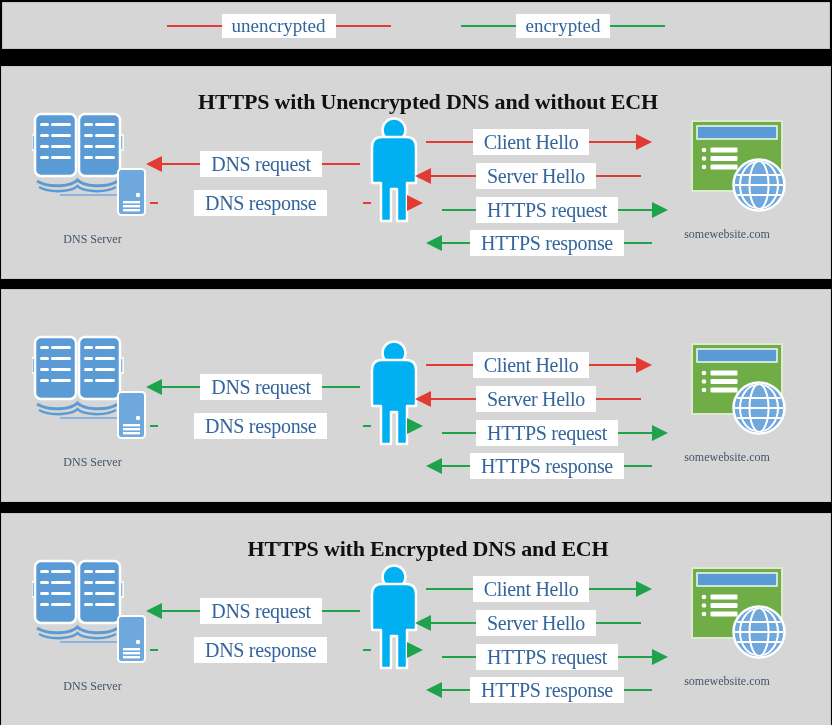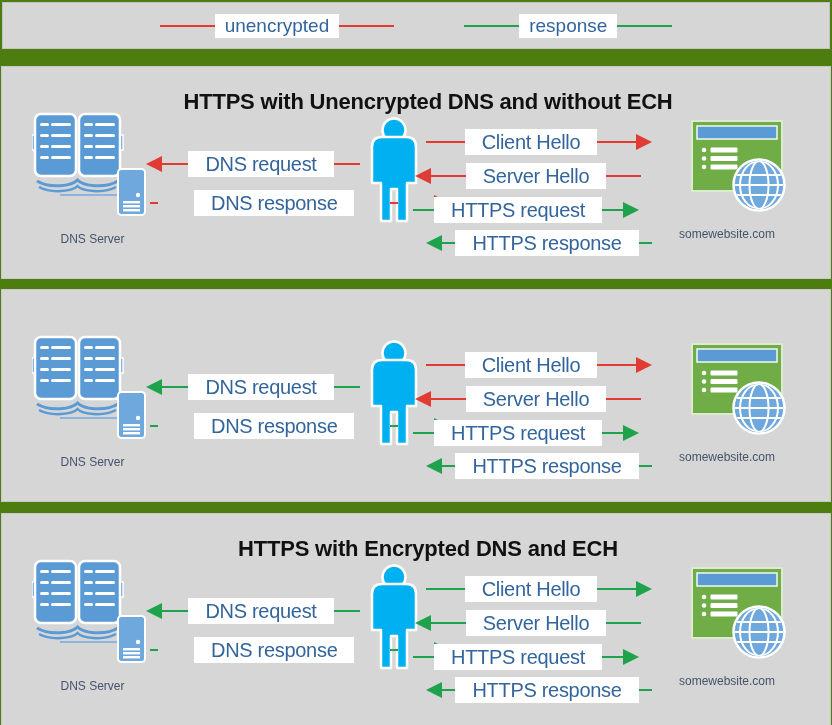--- a/index.html
+++ b/index.html
@@ -1,17 +1,17 @@
 <!DOCTYPE html>
 <html><head>
 <meta charset="utf-8">
 <style>
   html,body{margin:0;padding:0;background:#fff;}
-  .stage{position:relative;width:832px;height:725px;background:#4d7c0f;
-         font-family:Liberation Sans, sans-serif;overflow:hidden;}
+  .stage{position:relative;width:832px;height:725px;background:#000000;
+         font-family:Liberation Serif, serif;overflow:hidden;}
   .legend{position:absolute;top:2px;left:2px;width:826px;height:45px;
           background:#d6d6d6;border:1px solid #c2c2c2;
           display:flex;align-items:center;justify-content:center;gap:70px;}
   .lgroup{display:flex;align-items:center;}
   .lline{width:55px;height:2px;background:var(--ac);}
   .llbl{background:#fff;color:#33659c;font-size:19px;padding:1px 10px;white-space:nowrap;}
   .panel{position:absolute;left:1px;width:828px;height:211px;
          background:#d6d6d6;border:1px solid #c9c9c9;}
   .p0{top:66px;} .p1{top:289px;} .p2{top:513px;}
   .ptitle{position:absolute;top:10px;left:0;width:100%;margin:12px;text-align:center;
@@ -22,43 +22,43 @@
   .site{left:688px;top:52px;width:100px;height:100px;}
   .nlabel{position:absolute;font-size:12px;color:#44546a;white-space:nowrap;}
   .dnslbl{left:28px;top:165px;width:125px;text-align:center;}
   .sitelbl{left:641px;top:160px;width:168px;text-align:center;}
   .arrow{position:absolute;display:flex;align-items:center;height:28px;}
   .arrow .line{flex:1;height:2px;background:var(--ac);min-width:8px;}
   .arrow .head{width:0;height:0;border-top:8px solid transparent;border-bottom:8px solid transparent;}
   .arrow .hl{border-right:16px solid var(--ac);}
   .arrow .hr{border-left:16px solid var(--ac);}
   .albl{background:#fff;color:#33659c;font-size:20px;line-height:26px;
-        padding:0 17px;white-space:nowrap;letter-spacing:-0.3px;}
+        padding:0 11px;white-space:nowrap;letter-spacing:-0.3px;}
   .r-dnsreq{left:144px;top:83px;width:214px;}
   .r-dnsresp{left:148px;top:122px;width:216px;gap:36px;}
   .r-client{left:424px;top:61px;width:226px;}
   .r-server{left:413px;top:95px;width:226px;}
-  .r-httpsreq{left:411px;top:129px;width:226px;}
+  .r-httpsreq{left:440px;top:129px;width:226px;}
   .r-httpsresp{left:424px;top:162px;width:226px;text-align:center;}
   svg{display:block;width:100%;height:100%;}
 </style>
 </head>
 <body>
 
 <div class="stage">
 
   <div class="legend">
     <div class="lgroup" style="--ac: #e23b34;">
       <span class="lline"></span>
       <span class="llbl">unencrypted</span>
       <span class="lline"></span>
     </div>
     <div class="lgroup" style="--ac: #1ea24c;">
       <span class="lline"></span>
-      <span class="llbl">response</span>
+      <span class="llbl">encrypted</span>
       <span class="lline"></span>
     </div>
   </div>
 
   <section class="panel p0">
     <h2 class="ptitle">HTTPS with Unencrypted DNS and without ECH</h2>
 
     <div class="icon dns">
       <svg viewBox="0 0 135 105">
         <rect x="0" y="24" width="6" height="15" fill="#5b9bd5" stroke="#fff" stroke-width="1.5"></rect>

